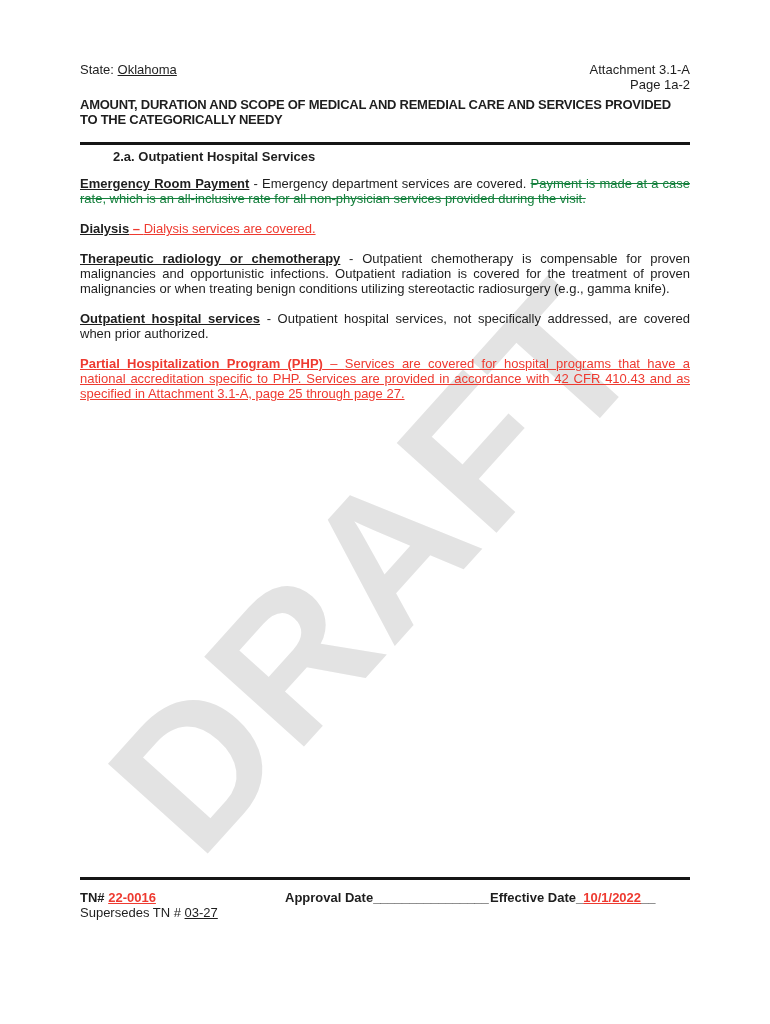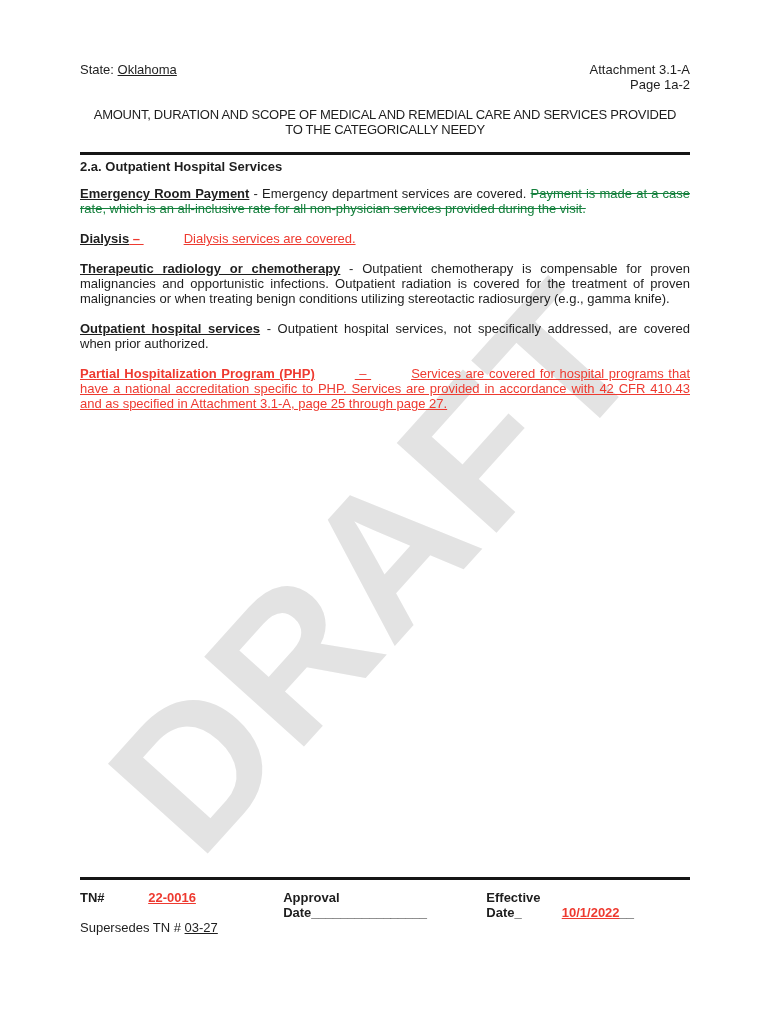--- a/index.html
+++ b/index.html
@@ -30,37 +30,36 @@
   }
   .content {
     position: relative;
     z-index: 1;
     padding: 62px 80px 0 80px;
   }
   .header-row { display: flex; justify-content: space-between; }
   .header-right { text-align: right; }
   .underline { text-decoration: underline; }
   .doc-title {
-    text-align: center;
-    font-weight: normal;
-    margin-top: 15px;
+    font-weight: bold;
+    margin-top: 5px;
   }
   .doc-title .t-line { white-space: nowrap; letter-spacing: -0.25px; }
   .rule {
     height: 3px;
     background: #151515;
     margin-top: 15px;
   }
-  .section-heading { font-weight: bold; margin-top: 4px; }
+  .section-heading { font-weight: bold; margin-top: 4px; margin-left: 33px; }
   p.body-para { margin: 15px 0 0 0; text-align: justify; }
   p.first-para { margin-top: 12px; }
   p.surgical-para { margin-top: 13px; }
   .label { font-weight: bold; text-decoration: underline; }
   .label-nounder { font-weight: bold; }
-  .red-under { color: #ee3a30; text-decoration: underline; margin-left: 40px; }
+  .red-under { color: #ee3a30; text-decoration: underline; }
   .red-strike { color: #15803d; text-decoration: line-through; }
   .red-bold-under { color: #ee3a30; font-weight: bold; text-decoration: underline; }
   .footer {
     position: absolute;
     z-index: 1;
     left: 80px;
     right: 80px;
     top: 875px;
   }
   .revised-line { text-align: right; }

